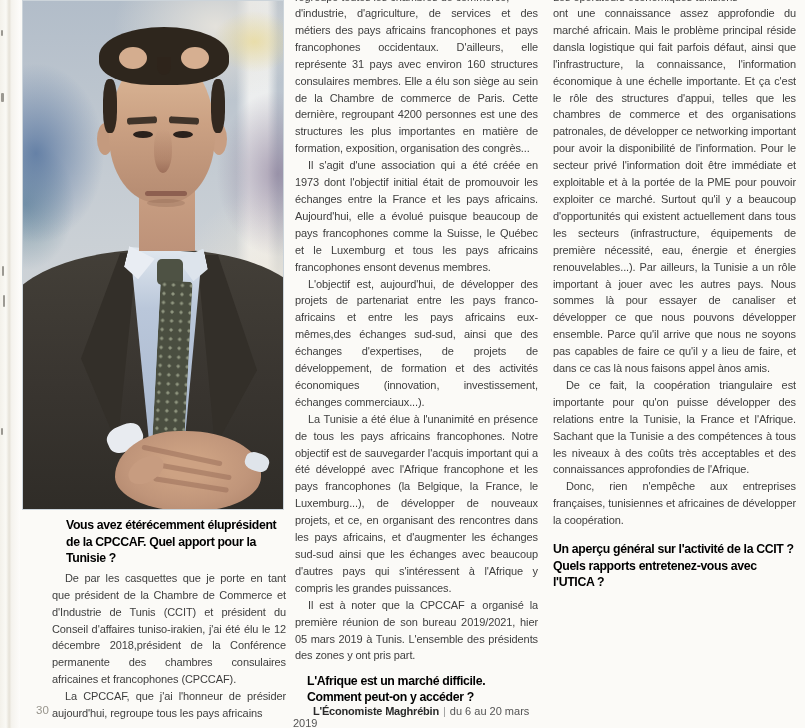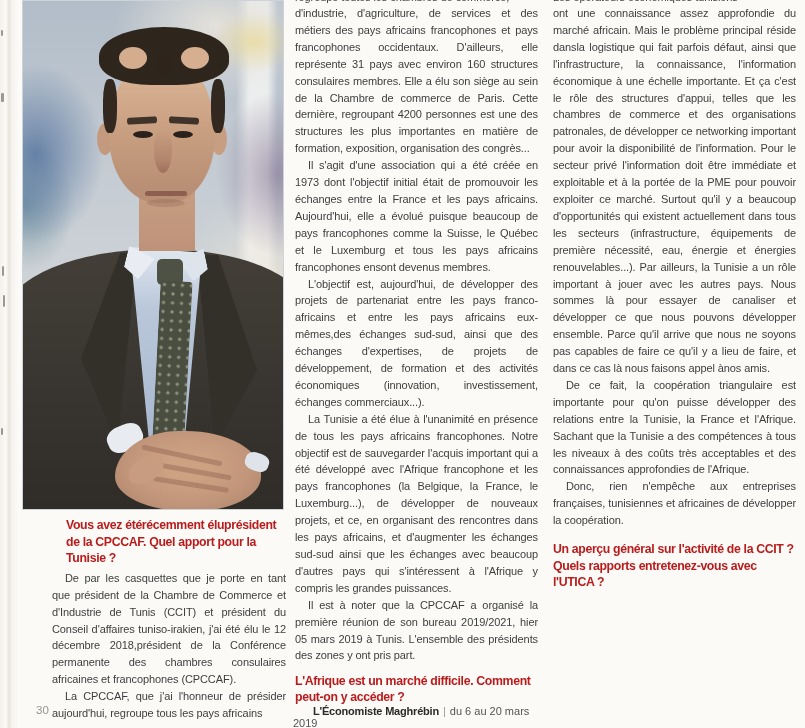--- a/index.html
+++ b/index.html
@@ -92,26 +92,26 @@
   .f2{left:22%;top:46%;width:58%;transform:rotate(10deg);}
   .f3{left:26%;top:64%;width:52%;transform:rotate(9deg);}
   .thumb{left:8%;top:34%;width:26%;height:30%;background:#c79c80;border-radius:50%;transform:rotate(-30deg);}
 
   
   .col{position:absolute;color:#3e3e3e;font-size:11px;line-height:16.9px;
     letter-spacing:-0.1px;text-align:justify;}
   .col p{margin:0;text-indent:13px;}
   .col p.noindent{text-indent:0;}
   h3{margin:0;font-size:12.3px;font-weight:bold;letter-spacing:-0.35px;
-    line-height:16.6px;color:#b91c1c;text-align:left;}
+    line-height:16.6px;color:#000000;text-align:left;}
   .col-left-text{left:52px;top:517px;width:234px;}
   .col-left-text h3{padding-left:14px;margin-bottom:3px;}
   .col-mid{left:295px;top:0;width:243px;height:712px;display:flex;flex-direction:column;}
   .col-mid .paras{flex:1 1 auto;overflow:hidden;}
-  .col-mid h3{margin:8px 0 6px;}
+  .col-mid h3{margin:8px 12px 6px;}
   .col-right{left:553px;top:0;width:243px;height:726px;overflow:hidden;}
   .col-right h3{margin:12px 0 17px;}
   .clip{height:4px;overflow:hidden;margin-bottom:1px;}
   .clip span{display:block;margin-top:-11px;white-space:nowrap;}
 
   
   .page-num{position:absolute;left:36px;top:704px;font-size:11.5px;color:#97948c;}
   .footer-center{position:absolute;left:293px;top:705px;width:250px;font-size:11px;color:#555;}
   .footer-center b{color:#2a2a2a;letter-spacing:-0.2px;padding-left:20px;}
   .footer-sep{color:#9a9a9a;padding:0 4px;}

